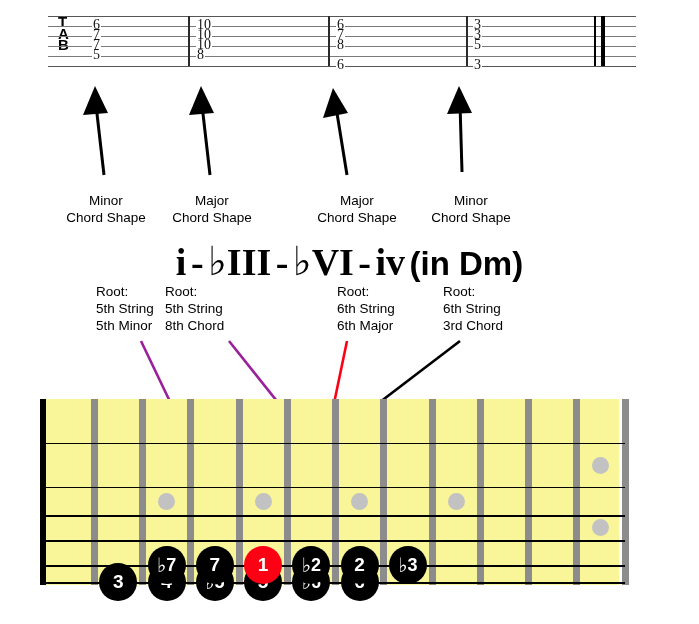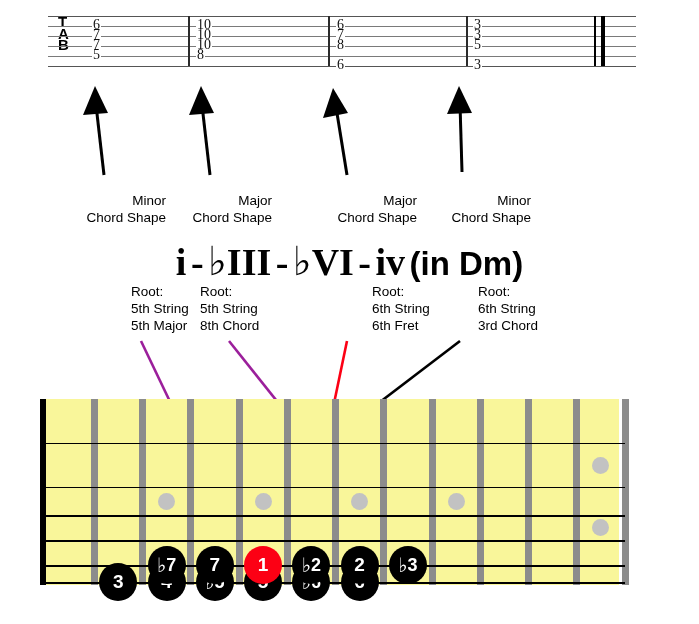--- a/index.html
+++ b/index.html
@@ -11,32 +11,32 @@
   .tab-line{position:absolute;left:0;width:588px;height:1px;background:#7a7a7a;}
   .tab-line.edge{background:#555;}
   .tab-letters{position:absolute;left:10px;top:6px;font-family:"Liberation Sans",sans-serif;
       font-weight:bold;font-size:15px;line-height:11.5px;letter-spacing:-1px;}
   .bar{position:absolute;width:2px;background:#2b2b2b;top:0;height:56px;}
   .endbar1{position:absolute;width:2px;background:#000;top:0;height:56px;}
   .endbar2{position:absolute;width:4px;background:#000;top:0;height:56px;}
   .fretnum{position:absolute;font-family:"Liberation Serif",serif;font-size:14px;
       line-height:10px;color:#111;background:#fff;padding:0 1px;}
   
-  .shape-label{position:absolute;text-align:right;font-size:13.5px;line-height:17px;width:120px;}
+  .shape-label{position:absolute;text-align:center;font-size:13.5px;line-height:17px;width:120px;}
 
   
   #progression{position:absolute;left:0;top:238px;width:699px;text-align:center;
       white-space:nowrap;}
   #progression .rn{font-family:"Liberation Serif",serif;font-weight:bold;font-size:38px;}
   #progression .dash{font-family:"Liberation Serif",serif;font-weight:bold;font-size:38px;}
   #progression .flat{font-family:"Liberation Serif",serif;font-weight:normal;font-size:40px;}
   #progression .key{font-family:"Liberation Sans",sans-serif;font-weight:bold;font-size:33px;}
 
   
-  .rootinfo{position:absolute;font-size:13.5px;line-height:17px;white-space:nowrap;margin-left:35px;}
+  .rootinfo{position:absolute;font-size:13.5px;line-height:17px;white-space:nowrap;}
 
   
   #fretboard{position:absolute;left:40px;top:399px;width:579px;height:186px;
       background:#f9f69a;border-left:6px solid #000;box-sizing:border-box;}
   .fretwire{position:absolute;top:0;height:186px;width:7px;background:#8c8c8c;}
   .stringline{position:absolute;left:0;width:579px;background:#000;}
   .inlay{position:absolute;width:17px;height:17px;border-radius:50%;background:#c2c2c2;}
 
   .note{position:absolute;width:38px;height:38px;border-radius:50%;background:#000;
         color:#fff;display:flex;align-items:center;justify-content:center;
@@ -151,31 +151,31 @@
   <span class="dash">-</span>
   <span class="flat">♭</span><span class="rn">VI</span>
   <span class="dash">-</span>
   <span class="rn">iv</span>
   <span class="key">(in Dm)</span>
 </div>
 
 <div class="rootinfo" style="left:96px;top:283px;">
   <div>Root:</div>
   <div>5th String</div>
-  <div>5th Major</div>
+  <div>5th Minor</div>
 </div>
 <div class="rootinfo" style="left:165px;top:283px;">
   <div>Root:</div>
   <div>5th String</div>
   <div>8th Chord</div>
 </div>
 <div class="rootinfo" style="left:337px;top:283px;">
   <div>Root:</div>
   <div>6th String</div>
-  <div>6th Fret</div>
+  <div>6th Major</div>
 </div>
 <div class="rootinfo" style="left:443px;top:283px;">
   <div>Root:</div>
   <div>6th String</div>
   <div>3rd Chord</div>
 </div>
 
 <div id="fretboard">
     <div class="fretwire" style="left: 44.75px;"></div>
     <div class="fretwire" style="left: 93px;"></div>

